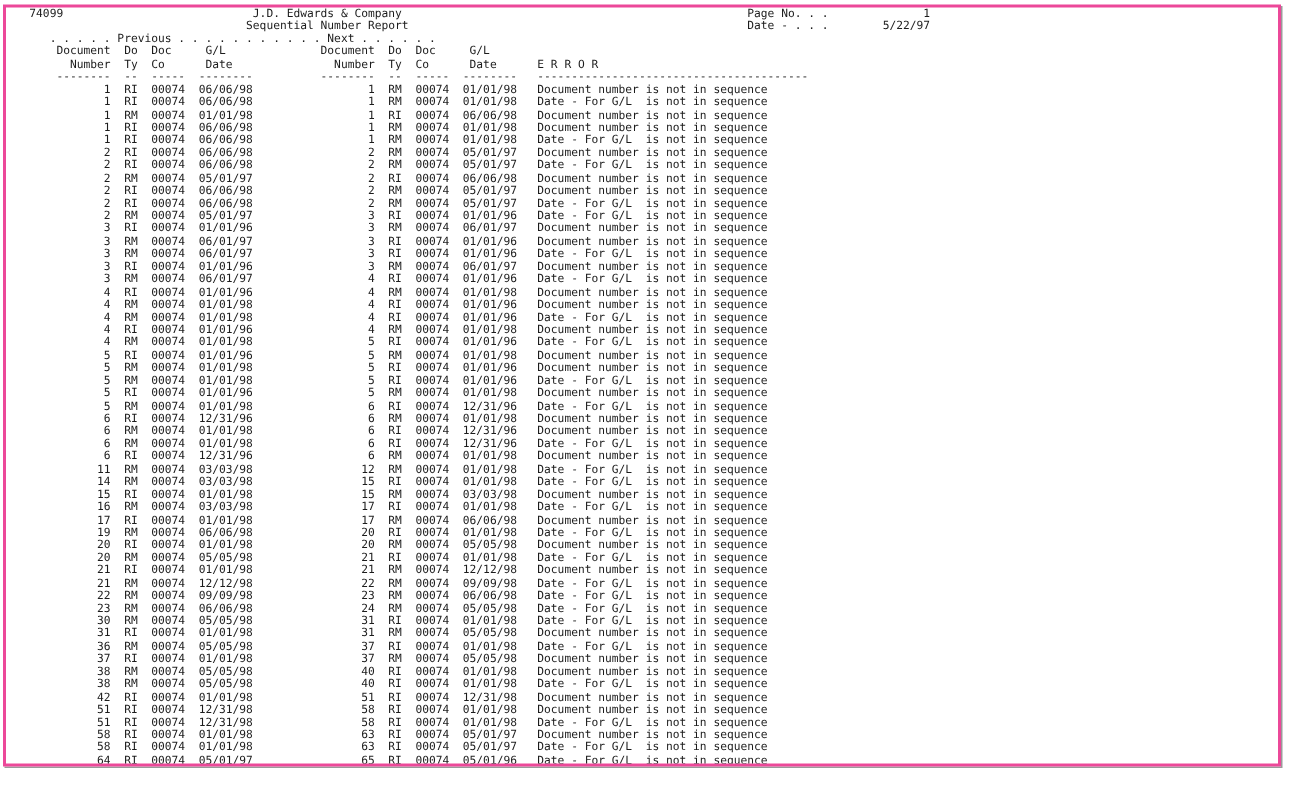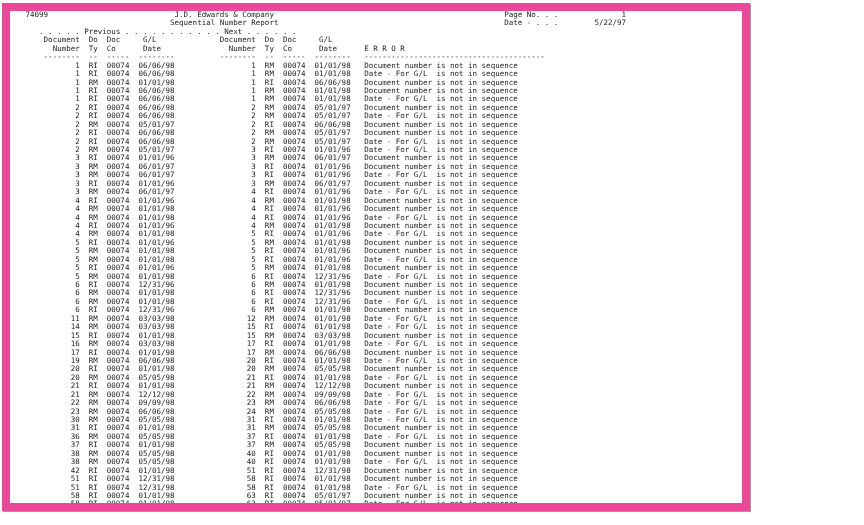--- a/index.html
+++ b/index.html
@@ -1,21 +1,21 @@
 <!DOCTYPE html>
 <html><head>
 <meta charset="utf-8">
 <style>
   html,body{
     margin:0;padding:0;width:864px;height:525px;background:#ffffff;overflow:hidden;
     font-family:"DejaVu Sans Mono","Liberation Mono",monospace;
   }
   .page{
-    position:absolute;left:2px;top:3px;width:748px;height:508px;
-    background:#ffffff;border:8px solid #ec4899;box-shadow:1px 1px 0 #9a9a9a;
+    position:absolute;left:2px;top:3px;width:852px;height:508px;
+    background:#ffffff;border:2px solid #ec4899;box-shadow:1px 1px 0 #9a9a9a;
     box-sizing:border-box;overflow:hidden;
   }
   .report{
     position:absolute;left:2px;top:0;margin:0;
     font-family:"DejaVu Sans Mono","Liberation Mono",monospace;
     font-size:7.5px;line-height:8.45px;color:#1c1c1c;
     white-space:pre;letter-spacing:0;
   }
   .line{white-space:pre;height:8.45px;}
 </style>

